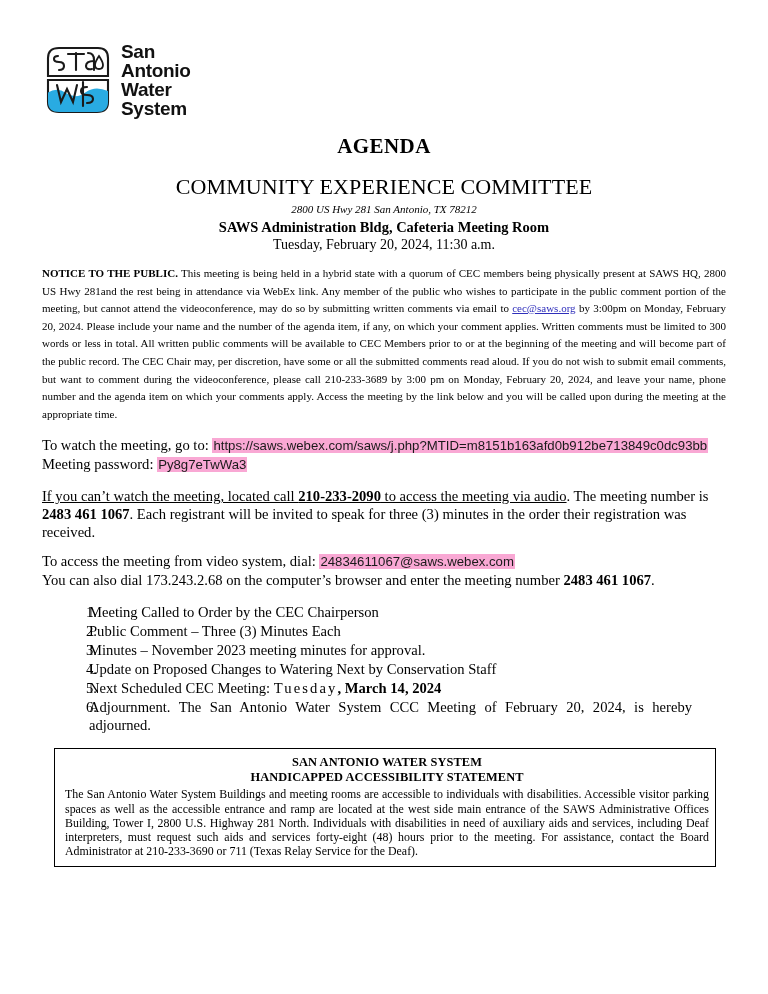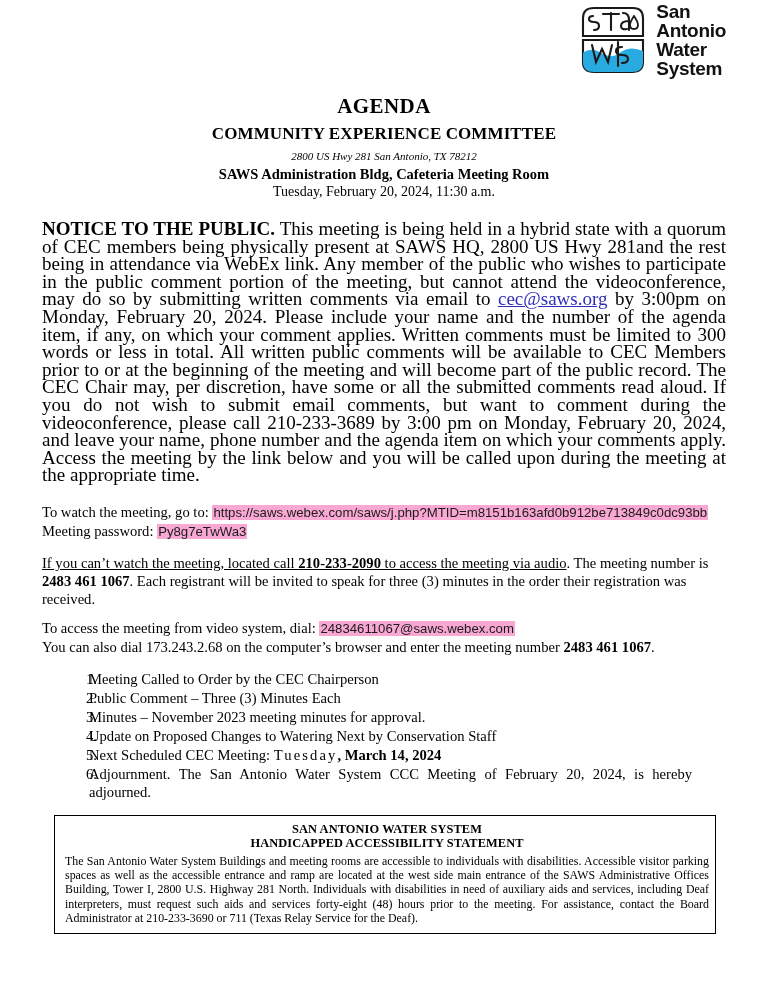--- a/index.html
+++ b/index.html
@@ -19,22 +19,23 @@
     width: 768px;
     height: 994px;
     background: #ffffff;
     box-sizing: border-box;
     padding: 0 42px;
     overflow: hidden;
   }
 
   
   .logo-block {
+    padding-top: 40px;
     display: flex;
-    justify-content: flex-end;
+    justify-content: flex-start;
     align-items: flex-start;
   }
   .logo {
     display: flex;
     align-items: center;
     gap: 7px;
   }
   .logo-mark { display: block; }
   .logo-words {
     font-family: "Liberation Sans", "DejaVu Sans", sans-serif;
@@ -48,45 +49,45 @@
 
   
   .heading { text-align: center; margin-top: 14px; }
   .t-agenda {
     font-size: 21px;
     font-weight: bold;
     letter-spacing: 0.4px;
     line-height: 24px;
   }
   .t-committee {
-    font-size: 17px;
-    font-weight: bold;
+    font-size: 22px;
+    font-weight: normal;
     letter-spacing: 0.1px;
     line-height: 22px;
-    margin-top: 5px;
+    margin-top: 18px;
   }
   .t-addr {
     font-size: 11px;
     line-height: 18px;
     margin-top: 2px;
     font-style: italic;
   }
   .t-room {
     font-size: 14.5px;
     font-weight: bold;
     line-height: 18px;
   }
   .t-when {
     font-size: 14px;
     line-height: 18px;
   }
 
   
   .notice {
-    font-size: 19px;
+    font-size: 11px;
     line-height: 17.6px;
     text-align: justify;
   }
   .notice b { font-weight: bold; }
   a.maillink {
     color: #2f2fbb;
     text-decoration: underline;
   }
 
   .block {

